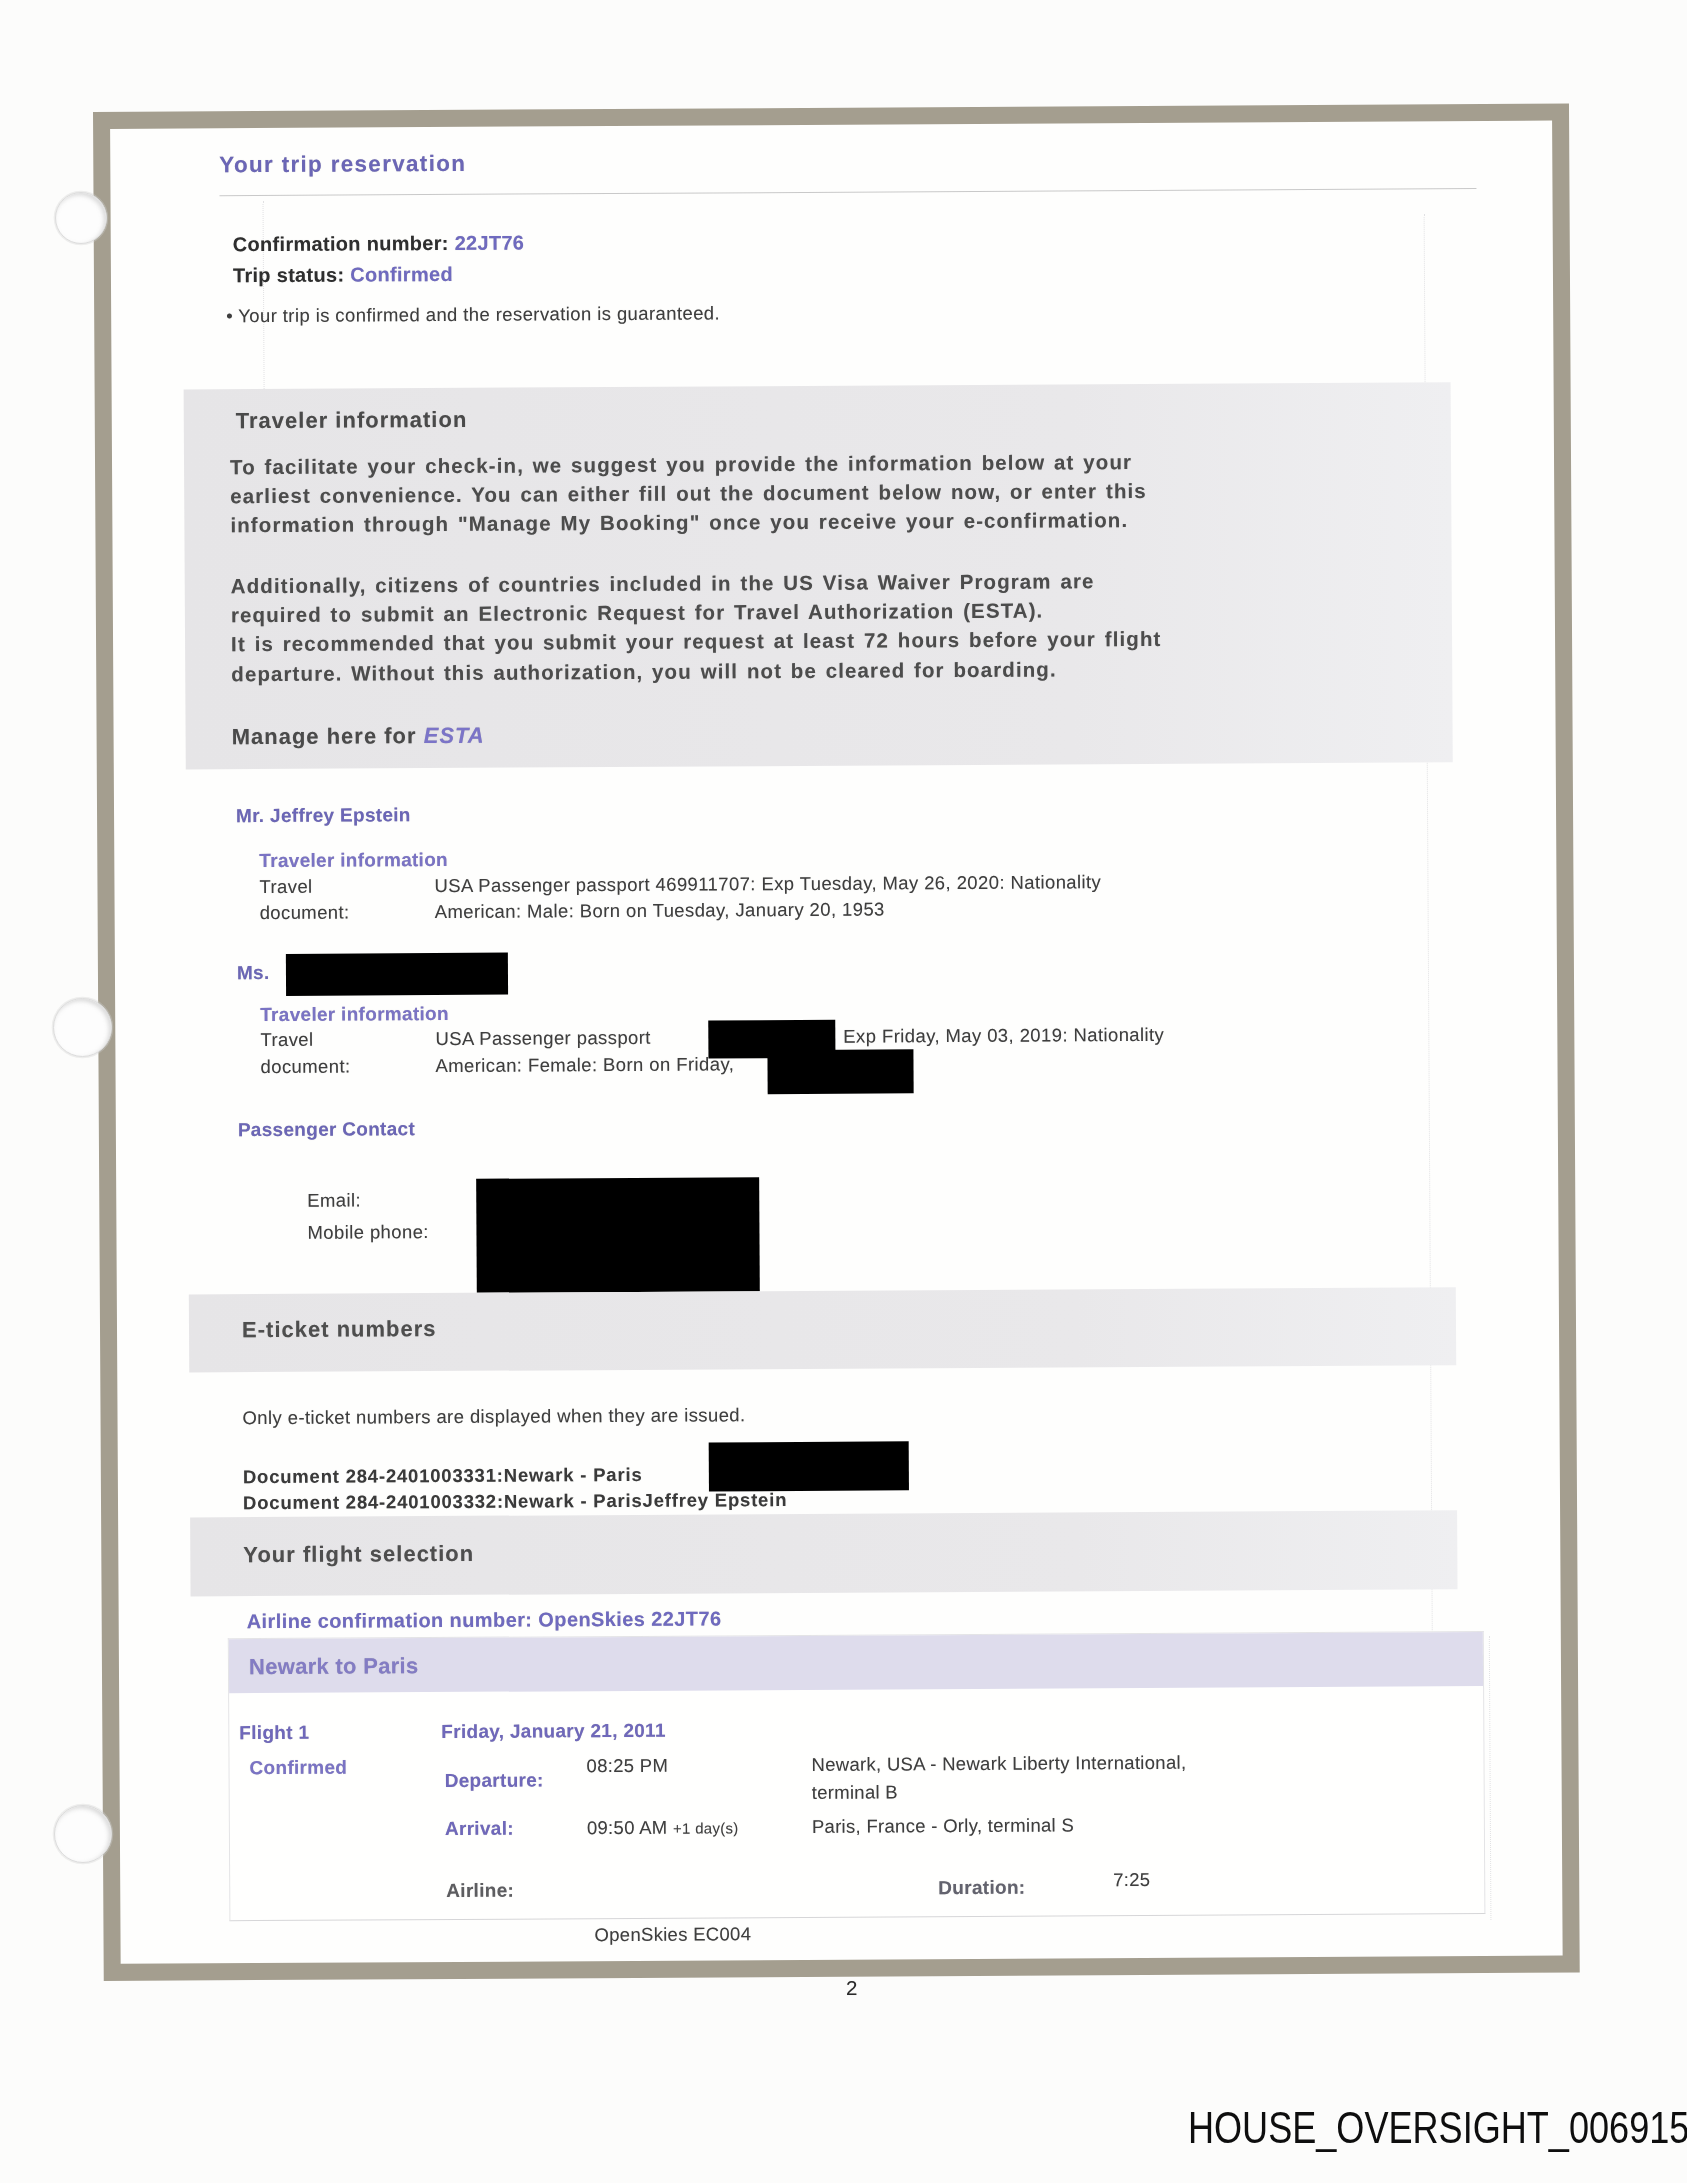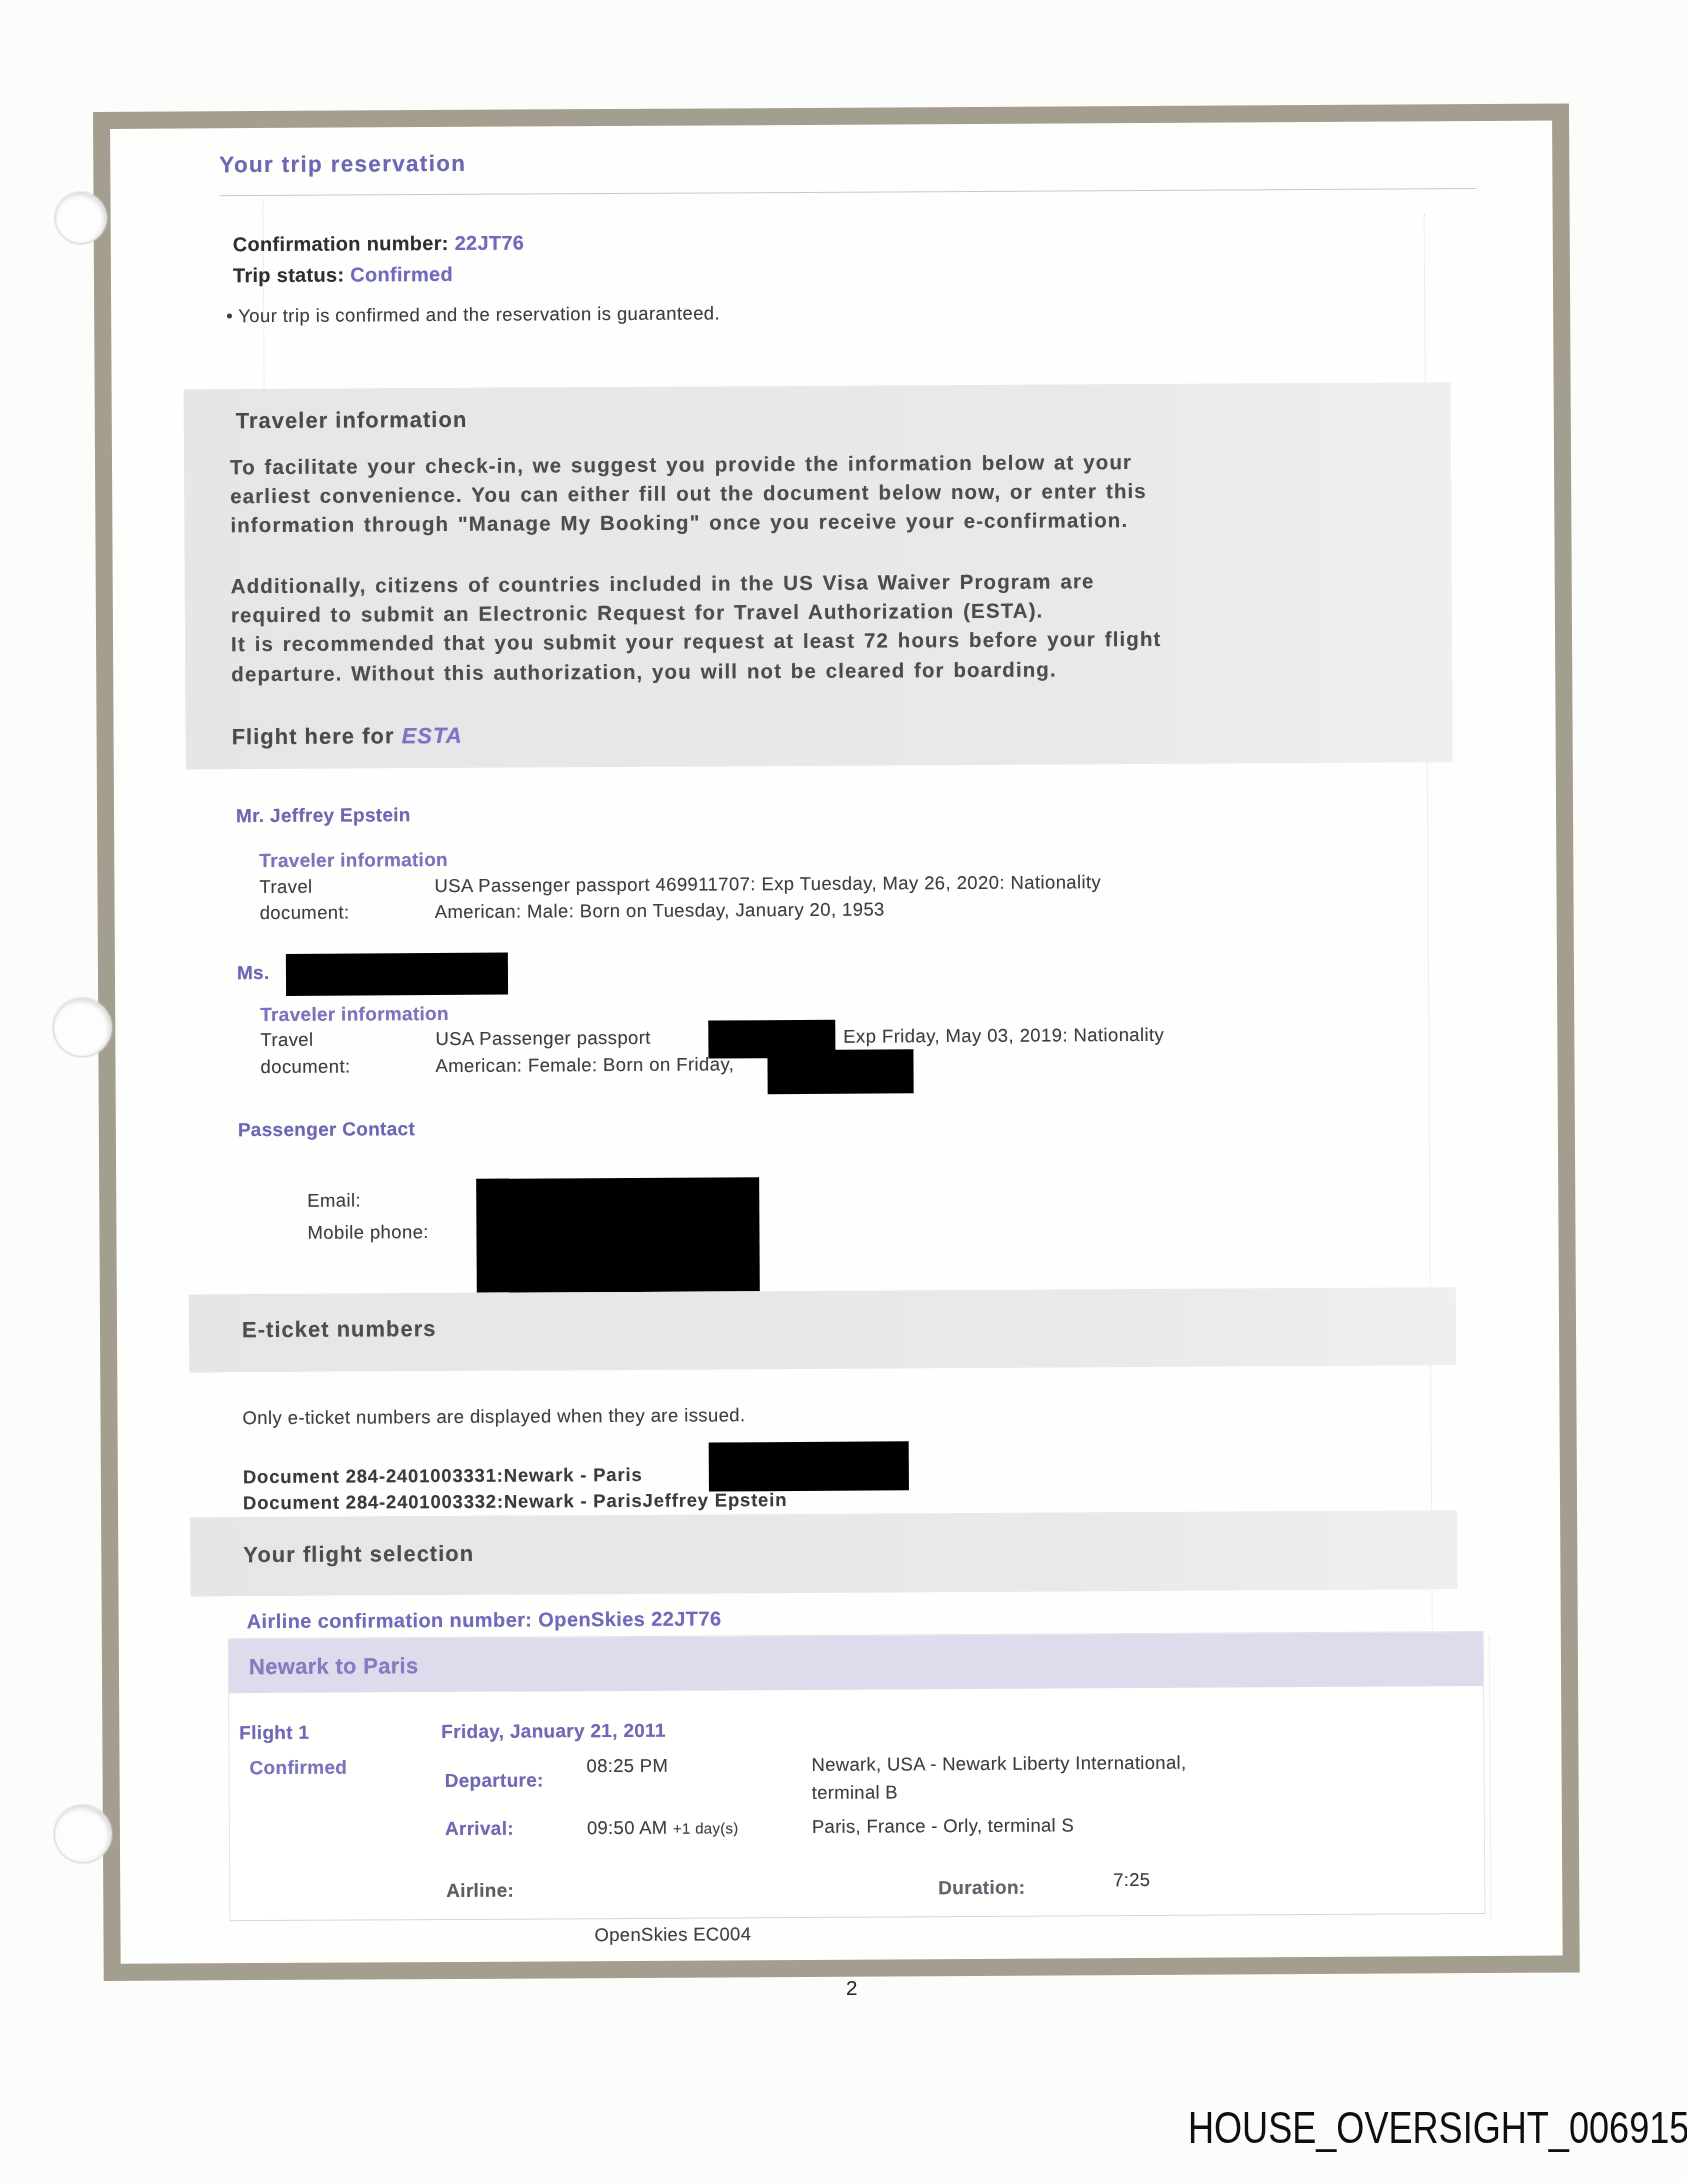--- a/index.html
+++ b/index.html
@@ -76,21 +76,21 @@
   <div class="graybox" style="left:72px;top:261px;width:1267px;height:380px;">
     <div class="t gb-title" style="left:52px;top:18.5px;">Traveler information</div>
     <div class="t gb-line" style="left:46px;top:66px;">To facilitate your check-in, we suggest you provide the information below at your</div>
     <div class="t gb-line" style="left:46px;top:95px;">earliest convenience. You can either fill out the document below now, or enter this</div>
     <div class="t gb-line" style="left:46px;top:124px;">information through "Manage My Booking" once you receive your e-confirmation.</div>
     <div class="t gb-line" style="left:46px;top:185px;">Additionally, citizens of countries included in the US Visa Waiver Program are</div>
     <div class="t gb-line" style="left:46px;top:214px;">required to submit an Electronic Request for Travel Authorization (ESTA).</div>
     <div class="t gb-line" style="left:46px;top:243px;">It is recommended that you submit your request at least 72 hours before your flight</div>
     <div class="t gb-line" style="left:46px;top:273px;">departure. Without this authorization, you will not be cleared for boarding.</div>
     <div class="t gb-title" style="left:46px;top:335px;">
-      <span>Flight here for</span>
+      <span>Manage here for</span>
       <span class="purple" style="color:#7b74c8;font-style:italic;">ESTA</span>
     </div>
   </div>
 
   <div class="t name" style="left:122px;top:677px;">Mr. Jeffrey Epstein</div>
   <div class="t sub" style="left:145px;top:722px;">Traveler information</div>
   <div class="t body-t" style="left:145px;top:748px;">Travel</div>
   <div class="t body-t" style="left:145px;top:774px;">document:</div>
   <div class="t body-t" style="left:320px;top:748px;">USA Passenger passport 469911707: Exp Tuesday, May 26, 2020: Nationality</div>
   <div class="t body-t" style="left:320px;top:774px;">American: Male: Born on Tuesday, January 20, 1953</div>

